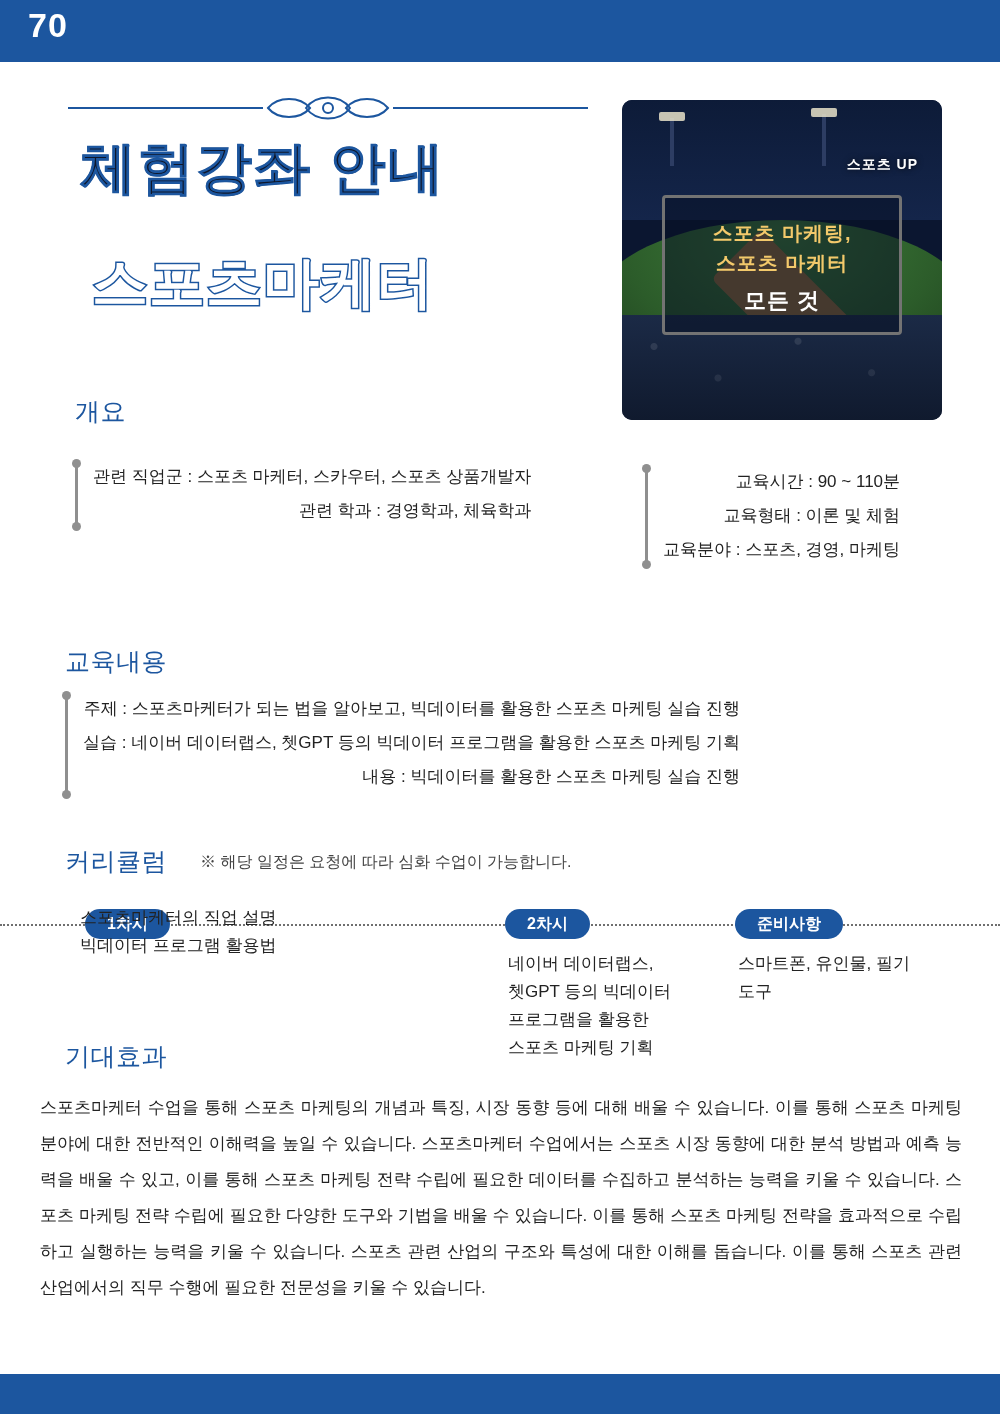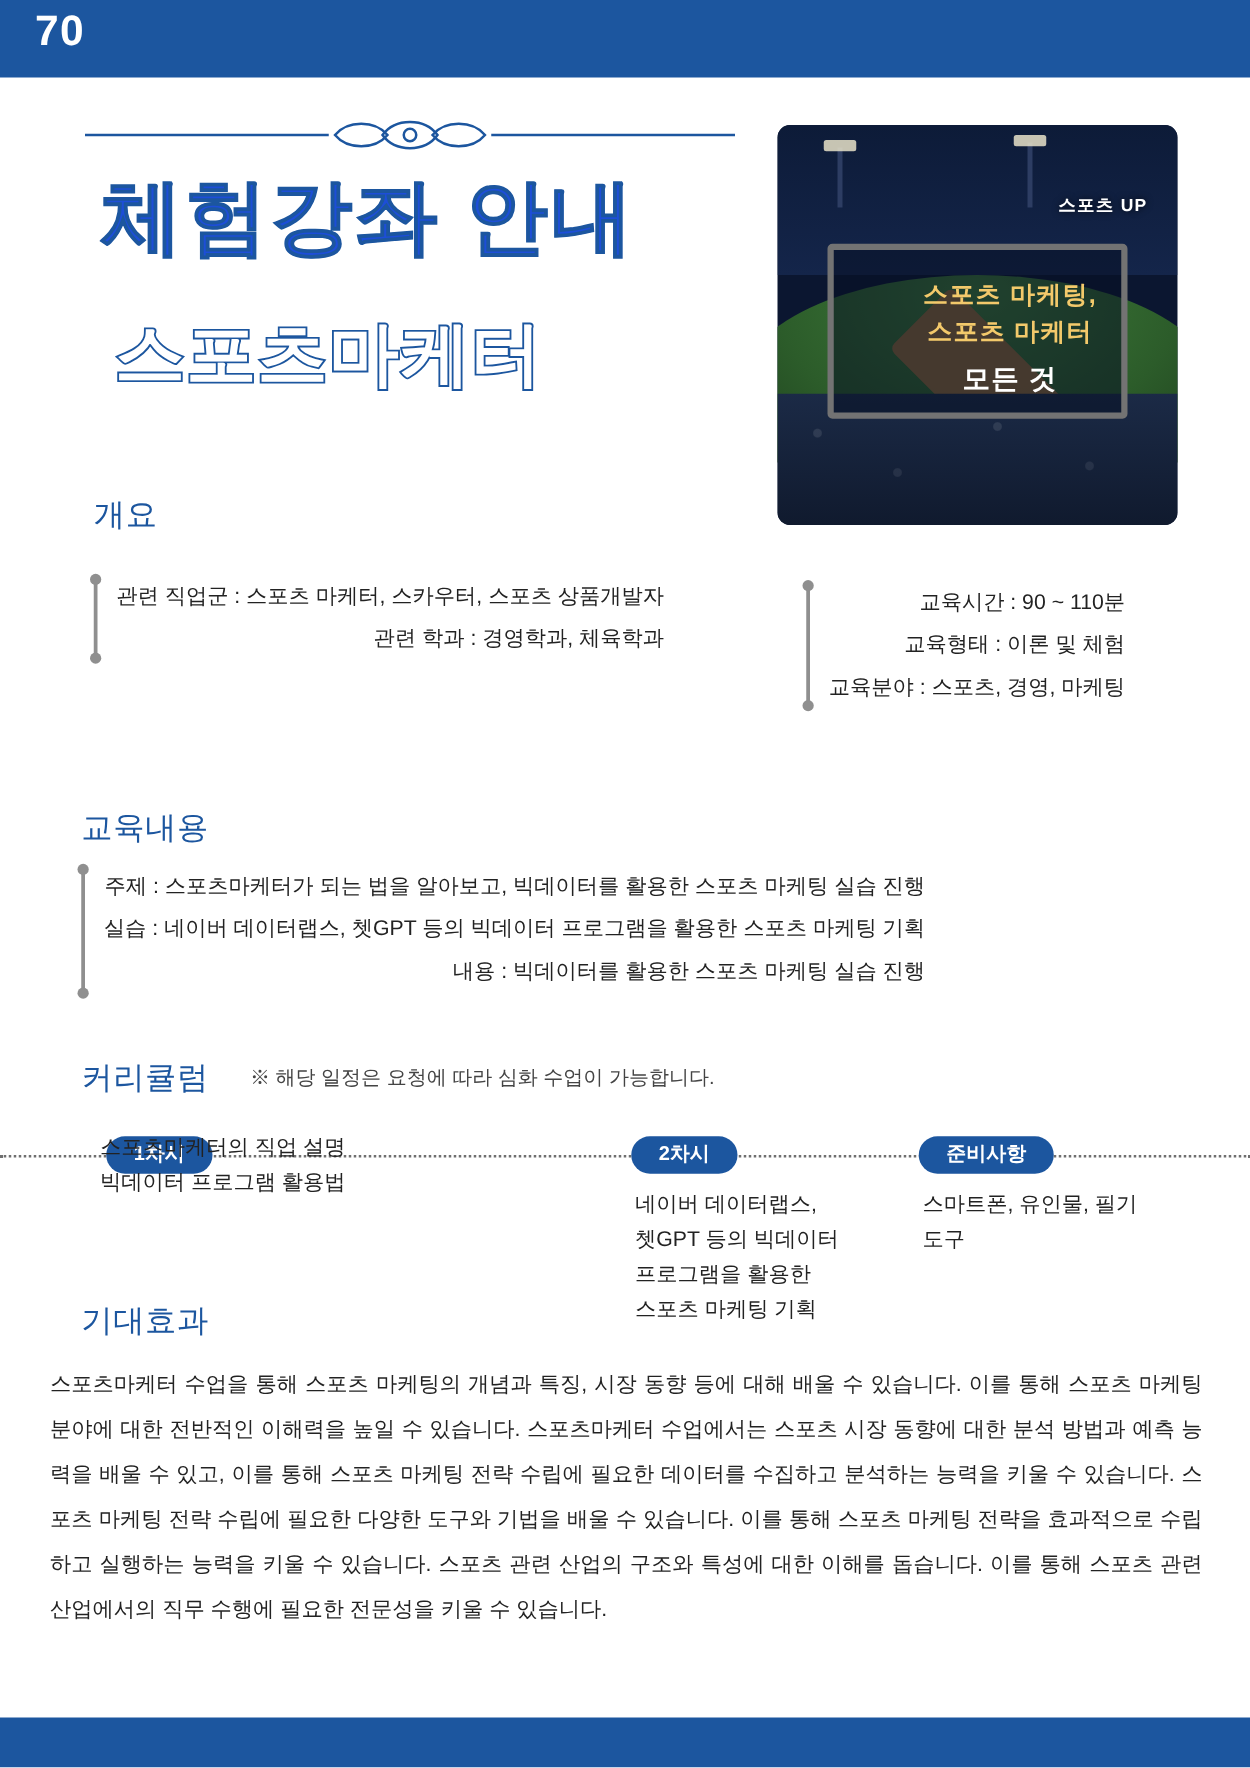--- a/index.html
+++ b/index.html
@@ -32,23 +32,23 @@
 
   
   .ornament {
     position: absolute; left: 68px; top: 92px;
     width: 520px; height: 32px;
   }
 
   
   .title-main {
     position: absolute; left: 80px; top: 140px;
-    font-size: 66px;
+    font-size: 56px;
     font-weight: bold;
-    color: #1d4ed8;
+    color: #0f172a;
     letter-spacing: 2px;
     line-height: 1;
     -webkit-text-stroke: 1px #1c569f;
   }
   .title-sub {
     position: absolute; left: 92px; top: 255px;
     font-size: 56px;
     font-weight: bold;
     color: #ffffff;
     letter-spacing: 1px;
@@ -85,24 +85,23 @@
     position: absolute; left: 0; bottom: 0; width: 320px; height: 105px;
     background:
       radial-gradient(circle at 10% 30%, rgba(255,255,255,.10) 0 3px, transparent 4px),
       radial-gradient(circle at 30% 60%, rgba(255,255,255,.08) 0 3px, transparent 4px),
       radial-gradient(circle at 55% 25%, rgba(255,255,255,.10) 0 3px, transparent 4px),
       radial-gradient(circle at 78% 55%, rgba(255,255,255,.08) 0 3px, transparent 4px),
       linear-gradient(180deg, #1b2a46 0%, #101a2e 100%);
   }
   .thumb .panel {
     position: absolute; left: 40px; top: 95px; width: 240px; height: 140px;
-    border: 5px solid #737373;
+    border: 3px solid #737373;
     background: rgba(8, 16, 36, 0.55);
     border-radius: 4px;
-    padding-left: 26px;
   }
   .thumb .panel .l1, .thumb .panel .l2, .thumb .panel .l3 {
     position: absolute; width: 100%; text-align: center;
     color: #f3c96b; font-weight: bold; letter-spacing: 1px;
   }
   .thumb .panel .l1 { top: 22px; font-size: 20px; }
   .thumb .panel .l2 { top: 52px; font-size: 20px; }
   .thumb .panel .l3 { top: 88px; font-size: 22px; color: #ffffff; }
   .thumb .brand {
     position: absolute; right: 24px; top: 56px;

